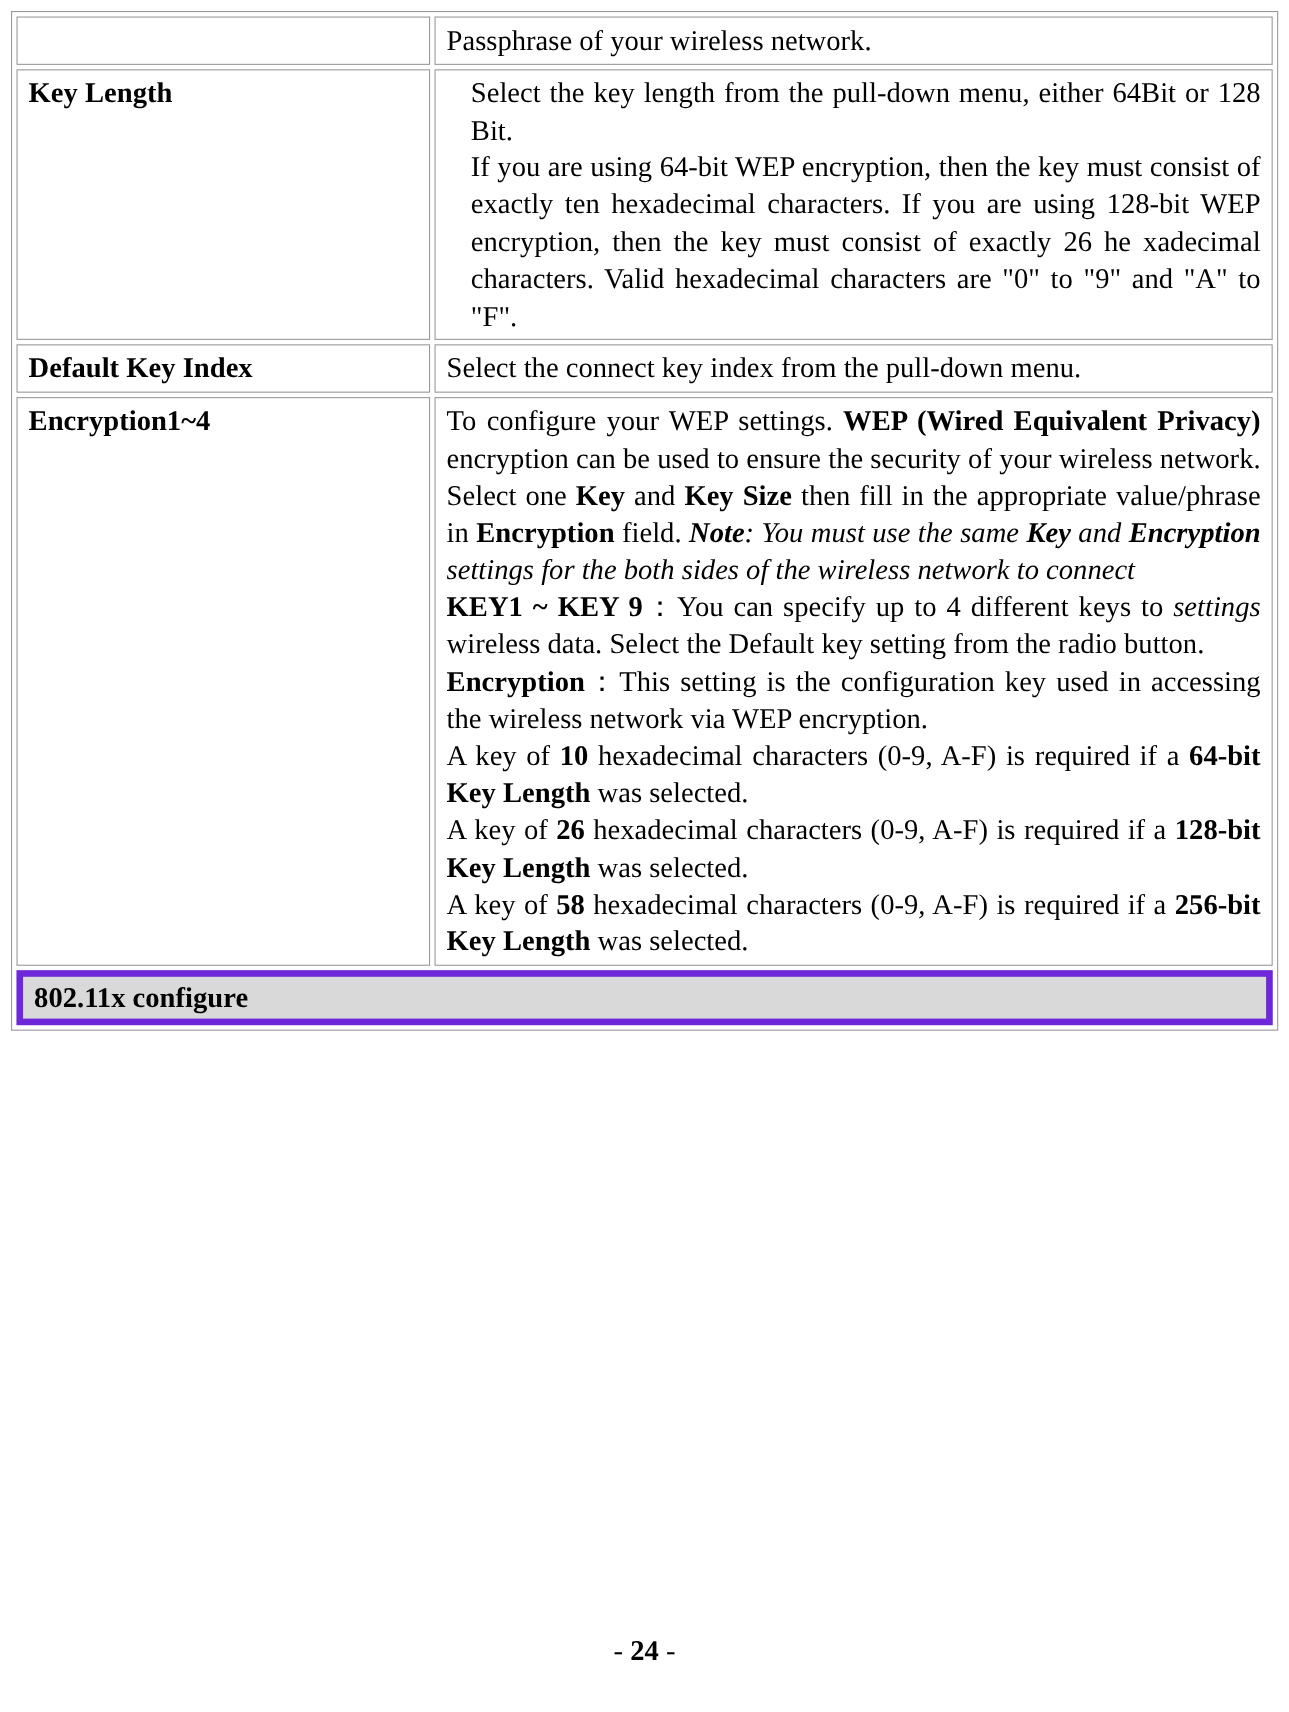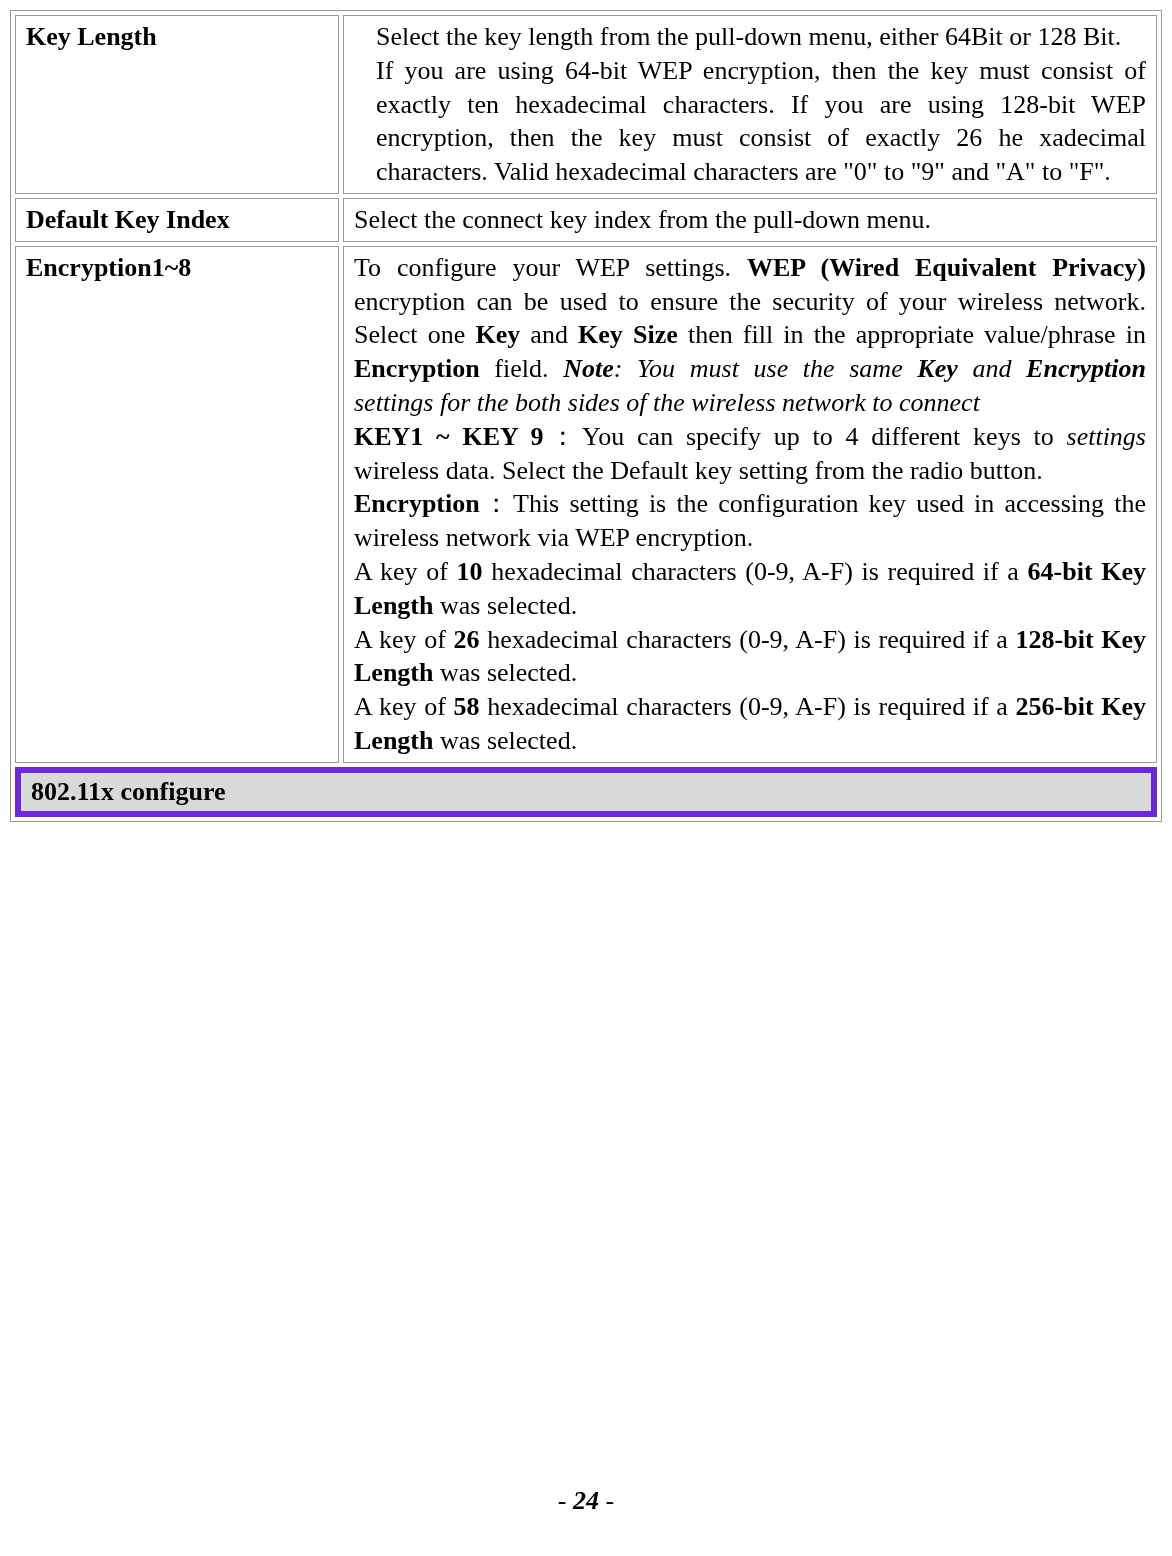--- a/index.html
+++ b/index.html
@@ -27,21 +27,21 @@
     .cell {
       border: 1px solid #999;
       padding: 4px 10px;
       vertical-align: top;
       font-size: 26px;
       line-height: 1.3;
       background: #ffffff;
     }
     
     .label-cell {
-      width: 324px;
+      width: 376px;
       font-weight: bold;
     }
     
     .desc-cell {
       text-align: justify;
     }
     
     .section-header {
       background: #d9d9d9;
       font-weight: bold;
@@ -50,42 +50,45 @@
       font-size: 26px;
     }
     
     .footer {
       position: absolute;
       bottom: 40px;
       left: 0;
       right: 0;
       text-align: center;
       font-size: 26px;
-      font-style: italic;
     }
     
     .bold { font-weight: bold; }
     .italic { font-style: italic; }
   </style>
 </head>
 <body>
 
 <table class="outer-table">
   <tbody>
+      <tr>
+    <td class="cell label-cell"></td>
+    <td class="cell desc-cell">Passphrase of your wireless network.</td>
+  </tr>
   <tr>
     <td class="cell label-cell">Key Length</td>
     <td class="cell desc-cell" style="white-space: pre-line; padding-left: 32px;">Select the key length from the pull-down menu, either 64Bit or 128 Bit.
 If you are using 64-bit WEP encryption, then the key must consist of exactly ten hexadecimal characters. If you are using 128-bit WEP encryption, then the key must consist of exactly 26 he xadecimal characters. Valid hexadecimal characters are "0" to "9" and "A" to "F".</td>
   </tr>
   <tr>
     <td class="cell label-cell">Default Key Index</td>
     <td class="cell desc-cell">Select the connect key index from the pull-down menu.</td>
   </tr>
   <tr>
-    <td class="cell label-cell">Encryption1~8</td>
+    <td class="cell label-cell">Encryption1~4</td>
     <td class="cell desc-cell">
       <span>To configure your WEP settings. </span><span class="bold">WEP (Wired Equivalent Privacy)</span><span> encryption can be used to ensure the security of your wireless network. Select one </span><span class="bold">Key</span><span> and </span><span class="bold">Key Size</span><span> then fill in the appropriate value/phrase in </span><span class="bold">Encryption</span><span> field. </span><span class="bold italic">Note</span><span class="italic">: You must use the same </span><span class="bold italic">Key</span><span class="italic"> and </span><span class="bold italic">Encryption</span><span class="italic"> settings for the both sides of the wireless network to connect</span>
       <br>
       <span class="bold">KEY1 ~ KEY 9</span><span>：You can specify up to 4 different keys to </span><span class="italic">settings</span><span> wireless data. Select the Default key setting from the radio button.</span>
       <br>
       <span class="bold">Encryption</span><span>：This setting is the configuration key used in accessing the wireless network via WEP encryption.</span>
       <br>
       <span>A key of </span><span class="bold">10</span><span> hexadecimal characters (0-9, A-F) is required if a </span><span class="bold">64-bit Key Length</span><span> was selected.</span>
       <br>
       <span>A key of </span><span class="bold">26</span><span> hexadecimal characters (0-9, A-F) is required if a </span><span class="bold">128-bit Key Length</span><span> was selected.</span>

